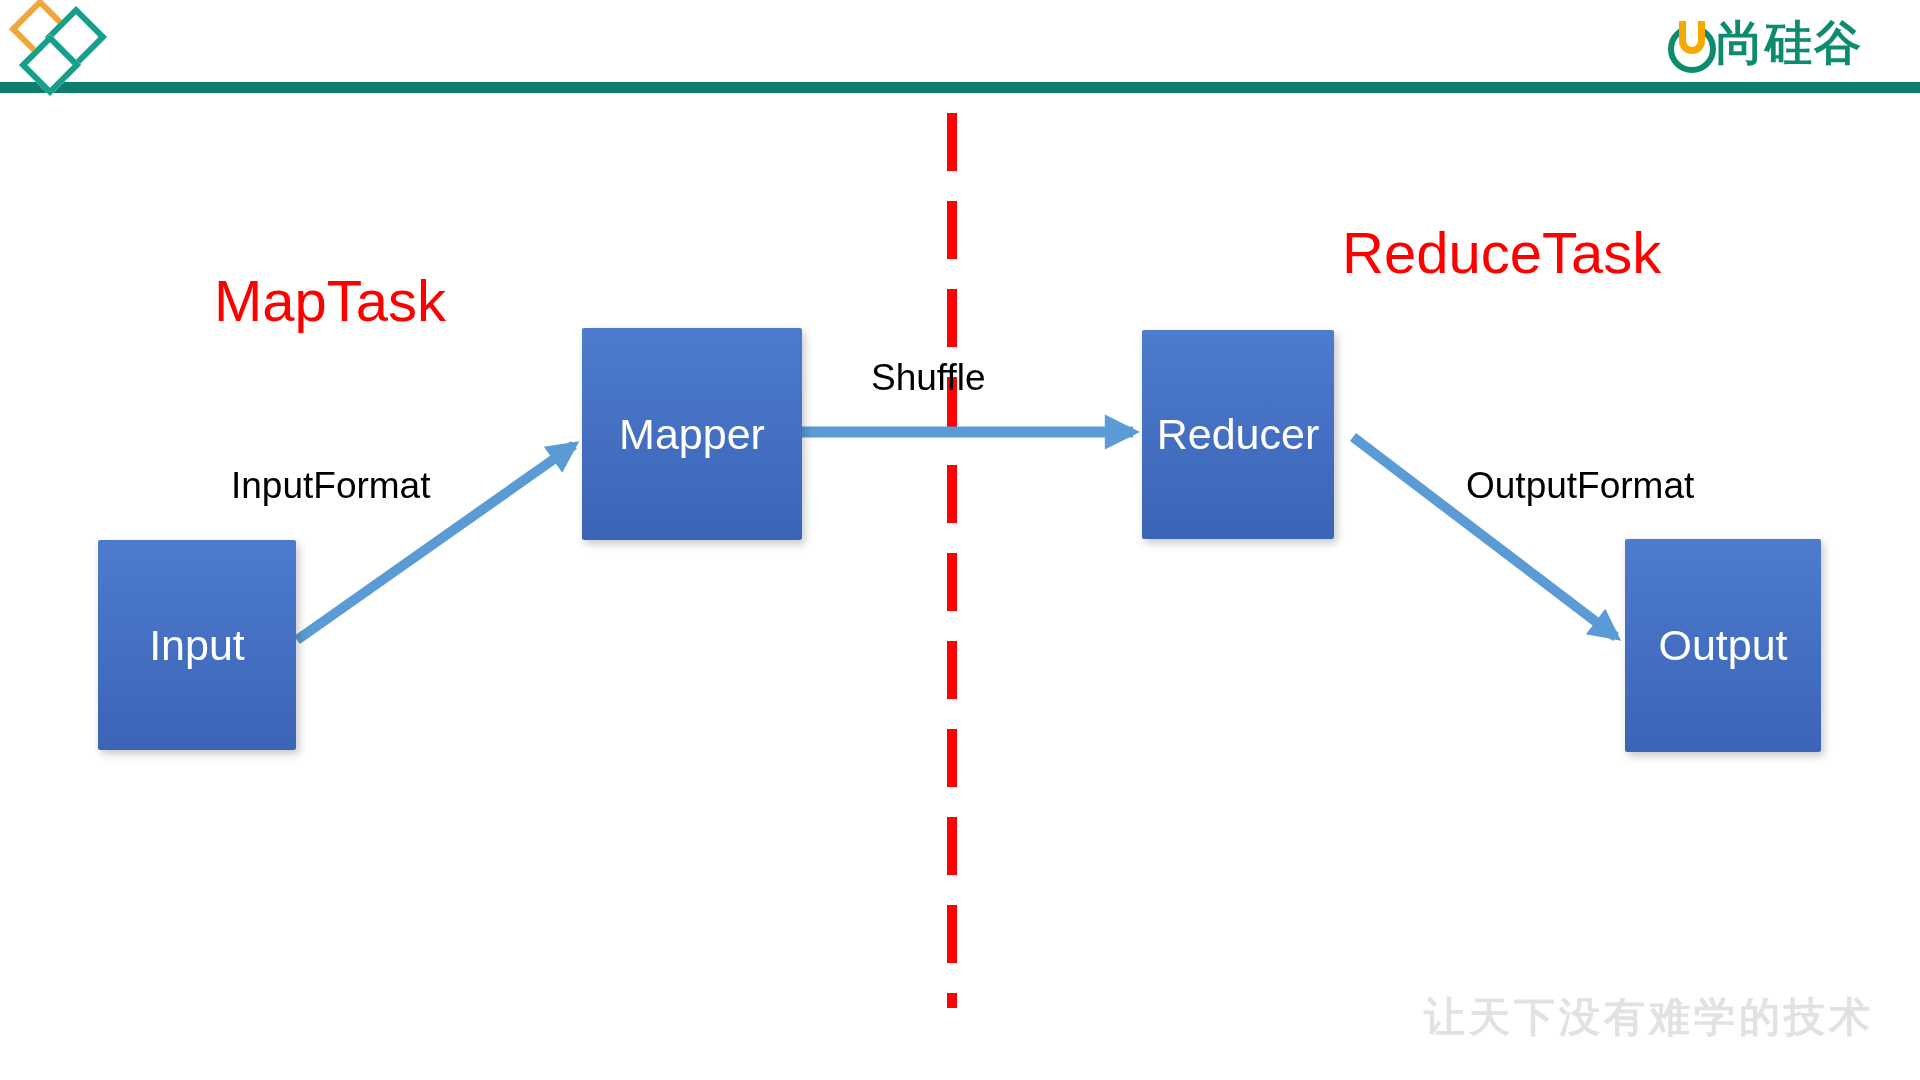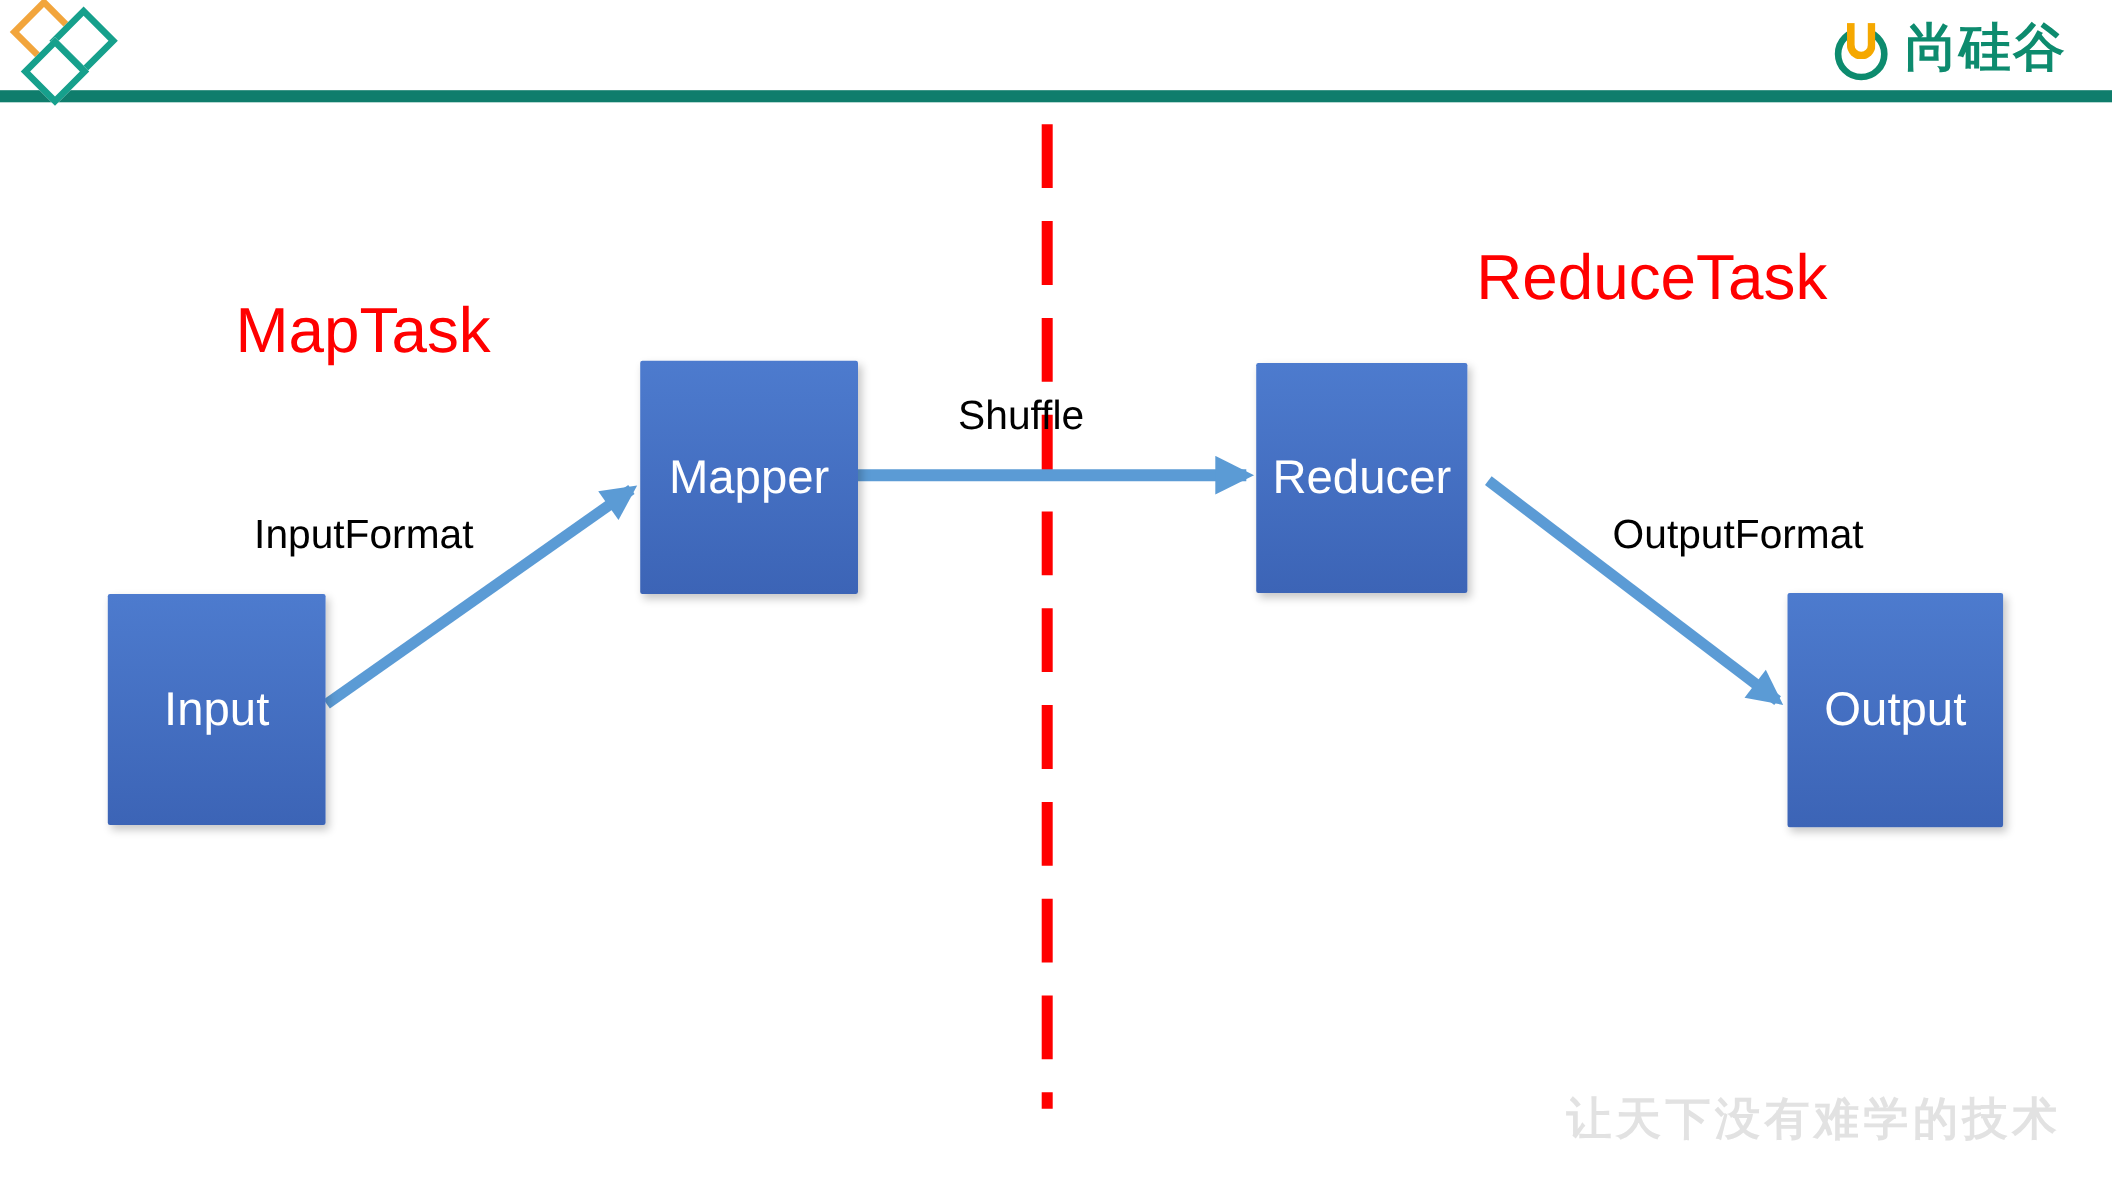--- a/index.html
+++ b/index.html
@@ -29,38 +29,38 @@
   .brand-u{
     position:absolute;left:50%;transform:translateX(-50%);top:-10px;
     width:12px;height:26px;background:#fff;
     border-left:7px solid var(--brand_orange,#F5A800);
     border-right:7px solid var(--brand_orange,#F5A800);
     border-bottom:7px solid var(--brand_orange,#F5A800);
     border-radius:0 0 14px 14px;
   }
   .brand-name{
     font-size:47px;font-weight:bold;color:var(--brand_green,#0D8B6E);
-    margin-left:16px;letter-spacing:2px;white-space:nowrap;font-family:Liberation Mono, monospace;
+    margin-left:0;letter-spacing:2px;white-space:nowrap;font-family:Liberation Mono, monospace;
   }
   
   .task-label{
     position:absolute;font-size:58px;color:var(--task_label_red,#FF0000);
     white-space:nowrap;line-height:70px;
   }
   .task-label.map{left:214px;top:218px;margin-top:48px;}
   .task-label.reduce{left:1342px;top:218px;}
   
   .node{
     position:absolute;display:flex;align-items:center;justify-content:center;
     background:linear-gradient(180deg,var(--node_top,#4D7BCE) 0%,var(--node_bottom,#3C64B6) 100%);
     color:#fff;font-size:43px;border-radius:2px;
     box-shadow:3px 4px 8px rgba(0,0,0,0.22);
   }
   .node.input  {left:98px;  top:540px;width:198px;height:210px;}
-  .node.mapper {left:582px; top:328px;width:198px;height:212px;}
+  .node.mapper {left:582px; top:328px;width:220px;height:212px;}
   .node.reducer{left:1142px;top:330px;width:192px;height:209px;}
   .node.output {left:1625px;top:539px;width:196px;height:213px;}
   
   .edge-label{
     position:absolute;font-size:37px;color:var(--edge_label_black,#000000);
     white-space:nowrap;line-height:44px;
   }
   .edge-label.inputformat {left:231px; top:464px;}
   .edge-label.shuffle     {left:871px; top:356px;}
   .edge-label.outputformat{left:1466px;top:464px;}

